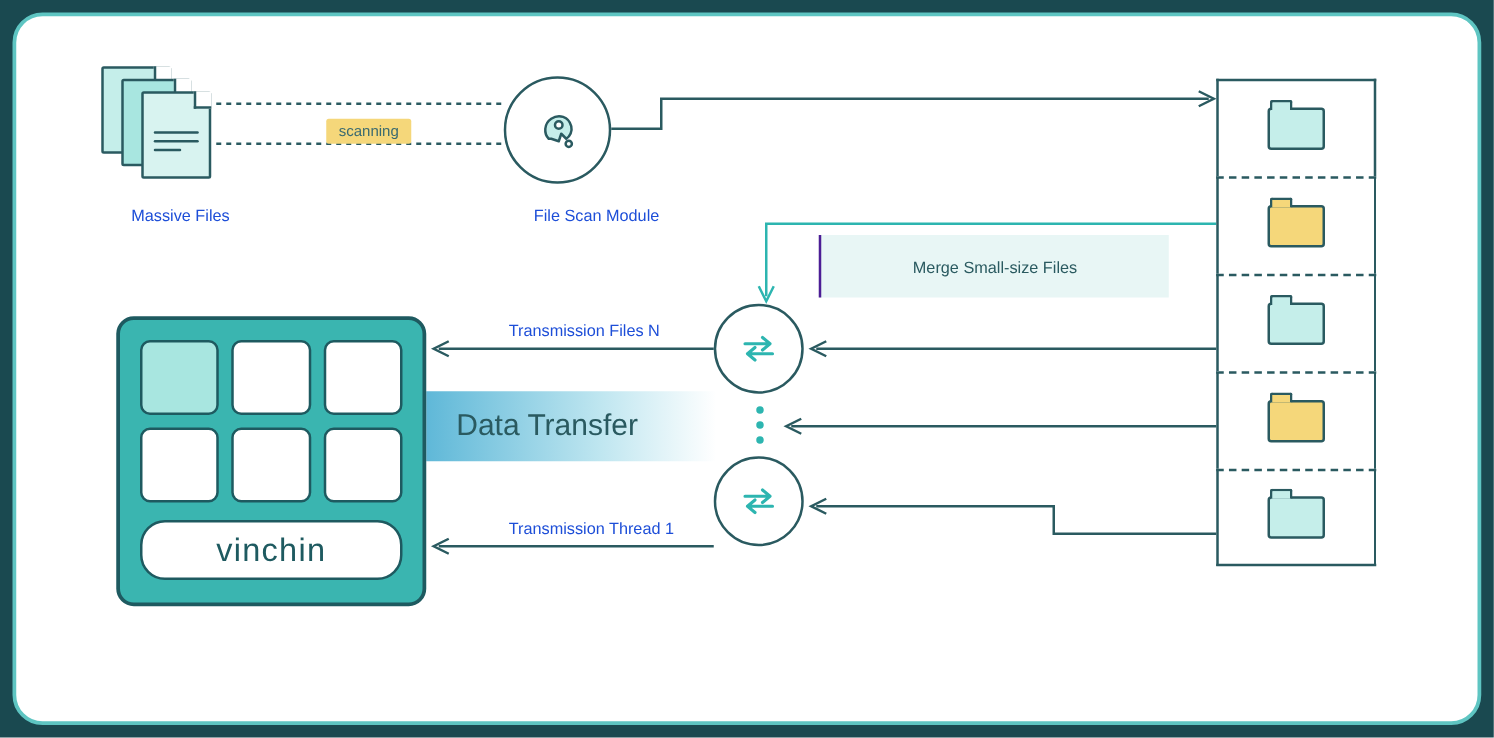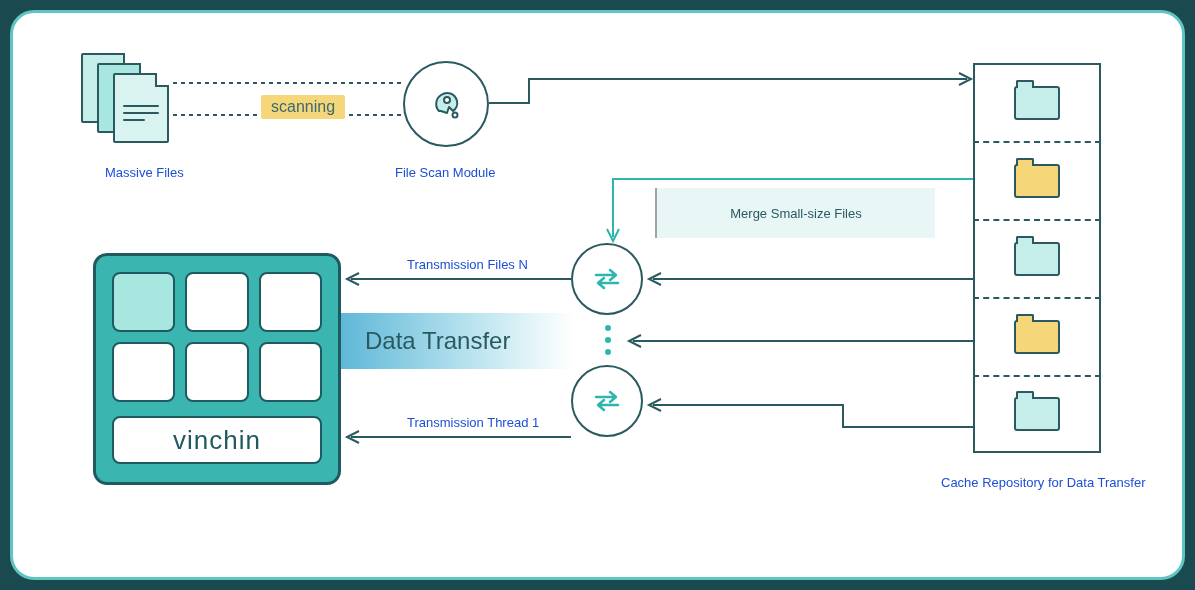--- a/index.html
+++ b/index.html
@@ -23,21 +23,21 @@
   .label {
     position: absolute;
     font-size: 13px;
     color: #1d4ed8;
     white-space: nowrap;
   }
   .scanning-badge {
     position: absolute;
     background: #f5d77a;
     color: #3a6a70;
-    font-size: 16px;
+    font-size: 12px;
     padding: 3px 10px;
     border-radius: 2px;
     left: 248px;
     top: 82px;
   }
   .files-stack {
     position: absolute;
     left: 68px;
     top: 40px;
   }
@@ -93,21 +93,21 @@
     display:flex; flex-direction:column; gap:6px;
   }
   .dots span{ width:6px; height:6px; background:#2db5b0; border-radius:50%; display:block;}
   .merge-box {
     position:absolute;
     left: 642px; top: 175px;
     width: 280px; height: 50px;
     background:#e8f6f5;
     display:flex; align-items:center; justify-content:center;
     font-size: 13px; color:#2a5a60;
-    border-left:2px solid #a3a3a3;
+    border-left:2px solid #4c1d95;
   }
   .cache-repo {
     position: absolute;
     left: 960px;
     top: 50px;
     width: 128px;
     display:flex; flex-direction:column;
   }
   .cache-cell {
     height: 78px;
@@ -136,21 +136,21 @@
     padding:16px;
   }
   .grid6 {
     display:grid; grid-template-columns:repeat(3,1fr); gap:10px;
   }
   .grid6 div{
     height:60px; background:#fff; border:2px solid #1e5a60; border-radius:8px;
   }
   .grid6 div:first-child{ background:#a8e6e0;}
   .vinchin-label {
-    margin-top:14px; height:48px; background:#fff; border:2px solid #1e5a60; border-radius:8px;
+    margin-top:14px; height:48px; background:#fff; border:2px solid #1e5a60; border-radius:20px;
     display:flex; align-items:center; justify-content:center;
     font-size:26px; letter-spacing:1px; color:#1e5a60; font-weight:500;
   }
   .data-transfer-band {
     position:absolute;
     left:328px; top:300px;
     width:232px; height:56px;
     background:linear-gradient(90deg,#5fb8d8 0%, #bfe6f0 60%, rgba(255,255,255,0) 100%);
     display:flex; align-items:center; padding-left:24px;
     font-size:24px; color:#2a5a60;
@@ -188,21 +188,21 @@
   </svg>
   <div class="scanning-badge">scanning</div>
 
   <div class="scan-circle">
     <svg width="42" height="42" viewBox="0 0 42 42">
       <path d="M14 28 C10 24 10 16 16 12 C22 8 30 10 32 18 C33 22 31 26 28 28 L24 24 L22 30 L16 28 Z" fill="#c5eeea" stroke="#2a5a60" stroke-width="2" stroke-linejoin="round"></path>
       <circle cx="22" cy="17" r="3" fill="#fff" stroke="#2a5a60" stroke-width="2"></circle>
       <circle cx="30" cy="32" r="2.5" fill="none" stroke="#2a5a60" stroke-width="2"></circle>
     </svg>
   </div>
-  <div class="label" style="left:382px; top:152px;">File Scan Module</div>
+  <div class="label" style="left:414px; top:152px;">File Scan Module</div>
 
   <svg class="conn" style="left:476px; top:60px; width:486px; height:40px;">
     <path d="M0 30 L40 30 L40 6 L478 6" class="arrowhead"></path>
     <path d="M470 0 L482 6 L470 12" class="arrowhead"></path>
   </svg>
 
   <svg class="conn" style="left:592px; top:162px; width:370px; height:78px;">
     <path d="M368 4 L8 4 L8 62" class="tealline"></path>
     <path d="M2 54 L8 66 L14 54" class="tealline"></path>
   </svg>
@@ -296,15 +296,14 @@
           <div class="body"></div>
         </div>
     </div>
     <div class="cache-cell last-b">
       <div class="folder teal">
           <div class="tab"></div>
           <div class="body"></div>
         </div>
     </div>
   </div>
-  <div class="label" style="left:928px; top:462px;">Cache Repository for Data Transfer</div>
 
 </div>
 
 </body></html>

